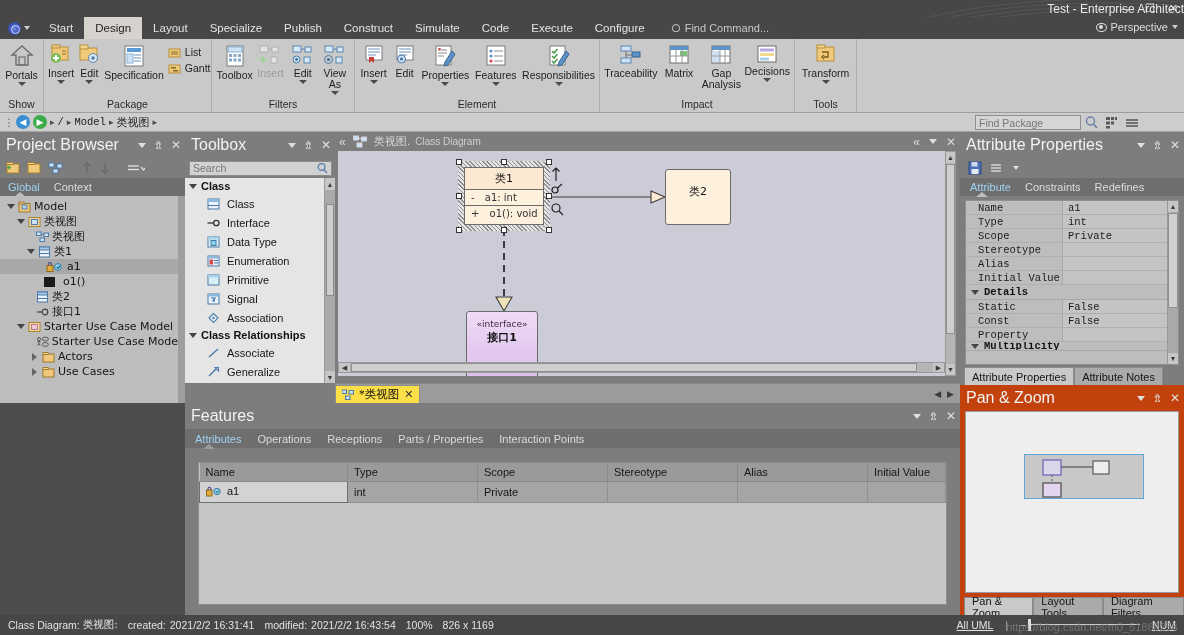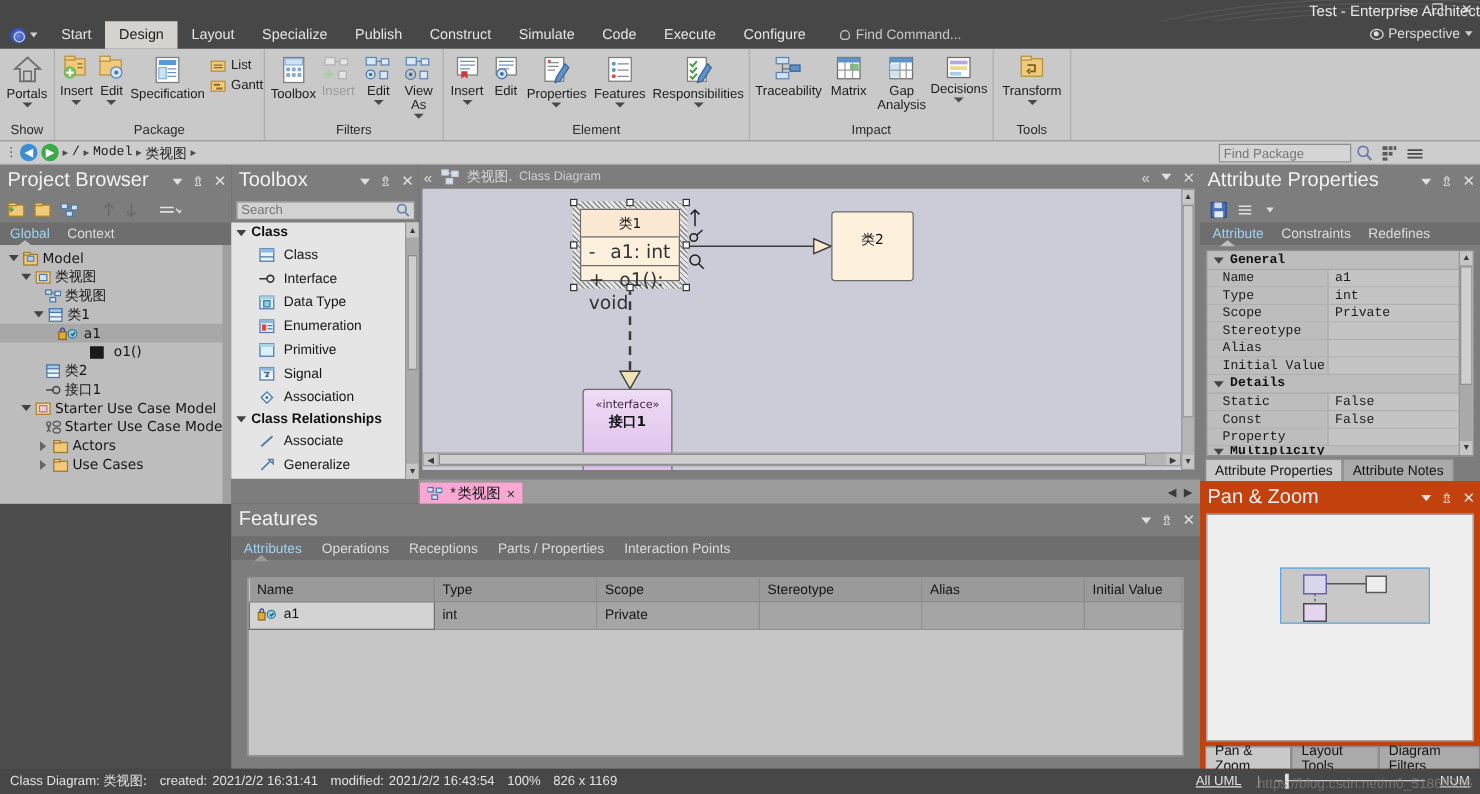--- a/index.html
+++ b/index.html
@@ -240,37 +240,37 @@
   }
   .canvas-hscroll .thumb { position:absolute; top:0;bottom:0; left: 12px; width: 566px; background:#cfcfcf;border:1px solid #8f8f8f;}
   .canvas-hscroll .arrow{position:absolute;top:0;bottom:0;width:11px;background:#c6c6c6;display:flex;align-items:center;justify-content:center;}
   .canvas-hscroll .arrow.l{left:0;} .canvas-hscroll .arrow.r{right:0;}
   .dg-tabs {
     position: absolute; left: 0; bottom: 0; right: 0; height: 20px;
     background: #9b9b9b; display: flex; align-items: stretch; border-top: 1px solid #888;
   }
   .dg-tab {
     display: flex; align-items: center; gap: 5px; padding: 0 6px;
-    background: #f9a8d4; border: 1px solid #8e8e8e; border-bottom: none; margin-top: 1px;
-    font-size: 11.5px; color: #111; font-family: Liberation Mono, monospace; cursor: default;
+    background: #fde047; border: 1px solid #8e8e8e; border-bottom: none; margin-top: 1px;
+    font-size: 11.5px; color: #111; font-family: Liberation Serif, serif; cursor: default;
   }
   .dg-tab .x { font-size: 11px; color: #333; }
   .dg-tabs .endbtns { margin-left: auto; display:flex;align-items:center;gap:6px;padding-right:6px;color:#3a3a3a;font-size:9px;}
 
   
   .uml-class {
     position: absolute; background: #fdf0dd; border: 1px solid #6b6b6b;
     font-family: "DejaVu Sans", sans-serif;
   }
   .uml-class .cname {
     text-align: center; font-size: 11px; color: #111; padding: 3px 0 3px 0;
     border-bottom: 1px solid #6b6b6b; background: #fbe9d3;
   }
   .uml-class .crow {
-    font-size: 15px; color: #333; padding: 2px 4px 2px 6px;
+    font-size: 10px; color: #333; padding: 2px 4px 2px 6px;
   }
   .uml-class .crow.div { border-bottom: 1px solid #6b6b6b; }
   .sel-handles { position: absolute; }
   .sel-handles .hatch {
     position: absolute; background-image: repeating-linear-gradient(45deg, #8e8e8e 0 1px, transparent 1px 3px);
     background-color: #e4e4e4;
   }
   .hdl {
     position: absolute; width: 6px; height: 6px; background: #fff; border: 1px solid #333;
   }
@@ -842,21 +842,21 @@
       <div class="tnode sel" style="padding-left:46px">
         <svg width="18" height="12" viewBox="0 0 18 12">
           <rect x="1" y="4.5" width="6" height="6" fill="#e2a93c" stroke="#8c6a1c"></rect>
           <path d="M2.5 4.5 v-1.5 a1.5 1.5 0 0 1 3 0 v1.5" fill="none" stroke="#4a4a8c" stroke-width="1.2"></path>
           <circle cx="12" cy="6" r="3.4" fill="#8fd0ea" stroke="#3a7ea0"></circle>
           <path d="M11 6 l1 1.4 l2-2.6" fill="none" stroke="#1b5a74" stroke-width="1.1"></path>
         </svg>
         <span>a1</span>
       </div>
 
-      <div class="tnode" style="padding-left:70px">
+      <div class="tnode" style="padding-left:42px">
         <svg width="18" height="12" viewBox="0 0 18 12">
           <rect x="2" y="1" width="11" height="10" fill="#1a1a1a"></rect>
         </svg>
         <span>o1()</span>
       </div>
 
       <div class="tnode" style="padding-left:36px">
         <svg width="13" height="12" viewBox="0 0 13 12">
           <rect x="1.5" y="1" width="10" height="10" fill="#eaf2fa" stroke="#4b7aa8"></rect>
           <rect x="1.5" y="1" width="10" height="3" fill="#a8c8e4" stroke="#4b7aa8"></rect>
@@ -1252,24 +1252,20 @@
       <span style="border-left:3px solid transparent;border-right:3px solid transparent;border-top:4px solid #e0e0e0"></span>
     </div>
     <div class="ap-tabs">
       <span class="t active">Attribute</span>
       <span class="t">Constraints</span>
       <span class="t">Redefines</span>
       <span class="notch"></span>
     </div>
 
     <div class="ap-grid">
-      <div class="ap-sec">
-        <span class="tri-down"></span>
-        <span>General</span>
-      </div>
       <div class="ap-row">
         <span class="k">Name</span>
         <span class="v">a1</span>
       </div>
       <div class="ap-row">
         <span class="k">Type</span>
         <span class="v">int</span>
       </div>
       <div class="ap-row">
         <span class="k">Scope</span>

